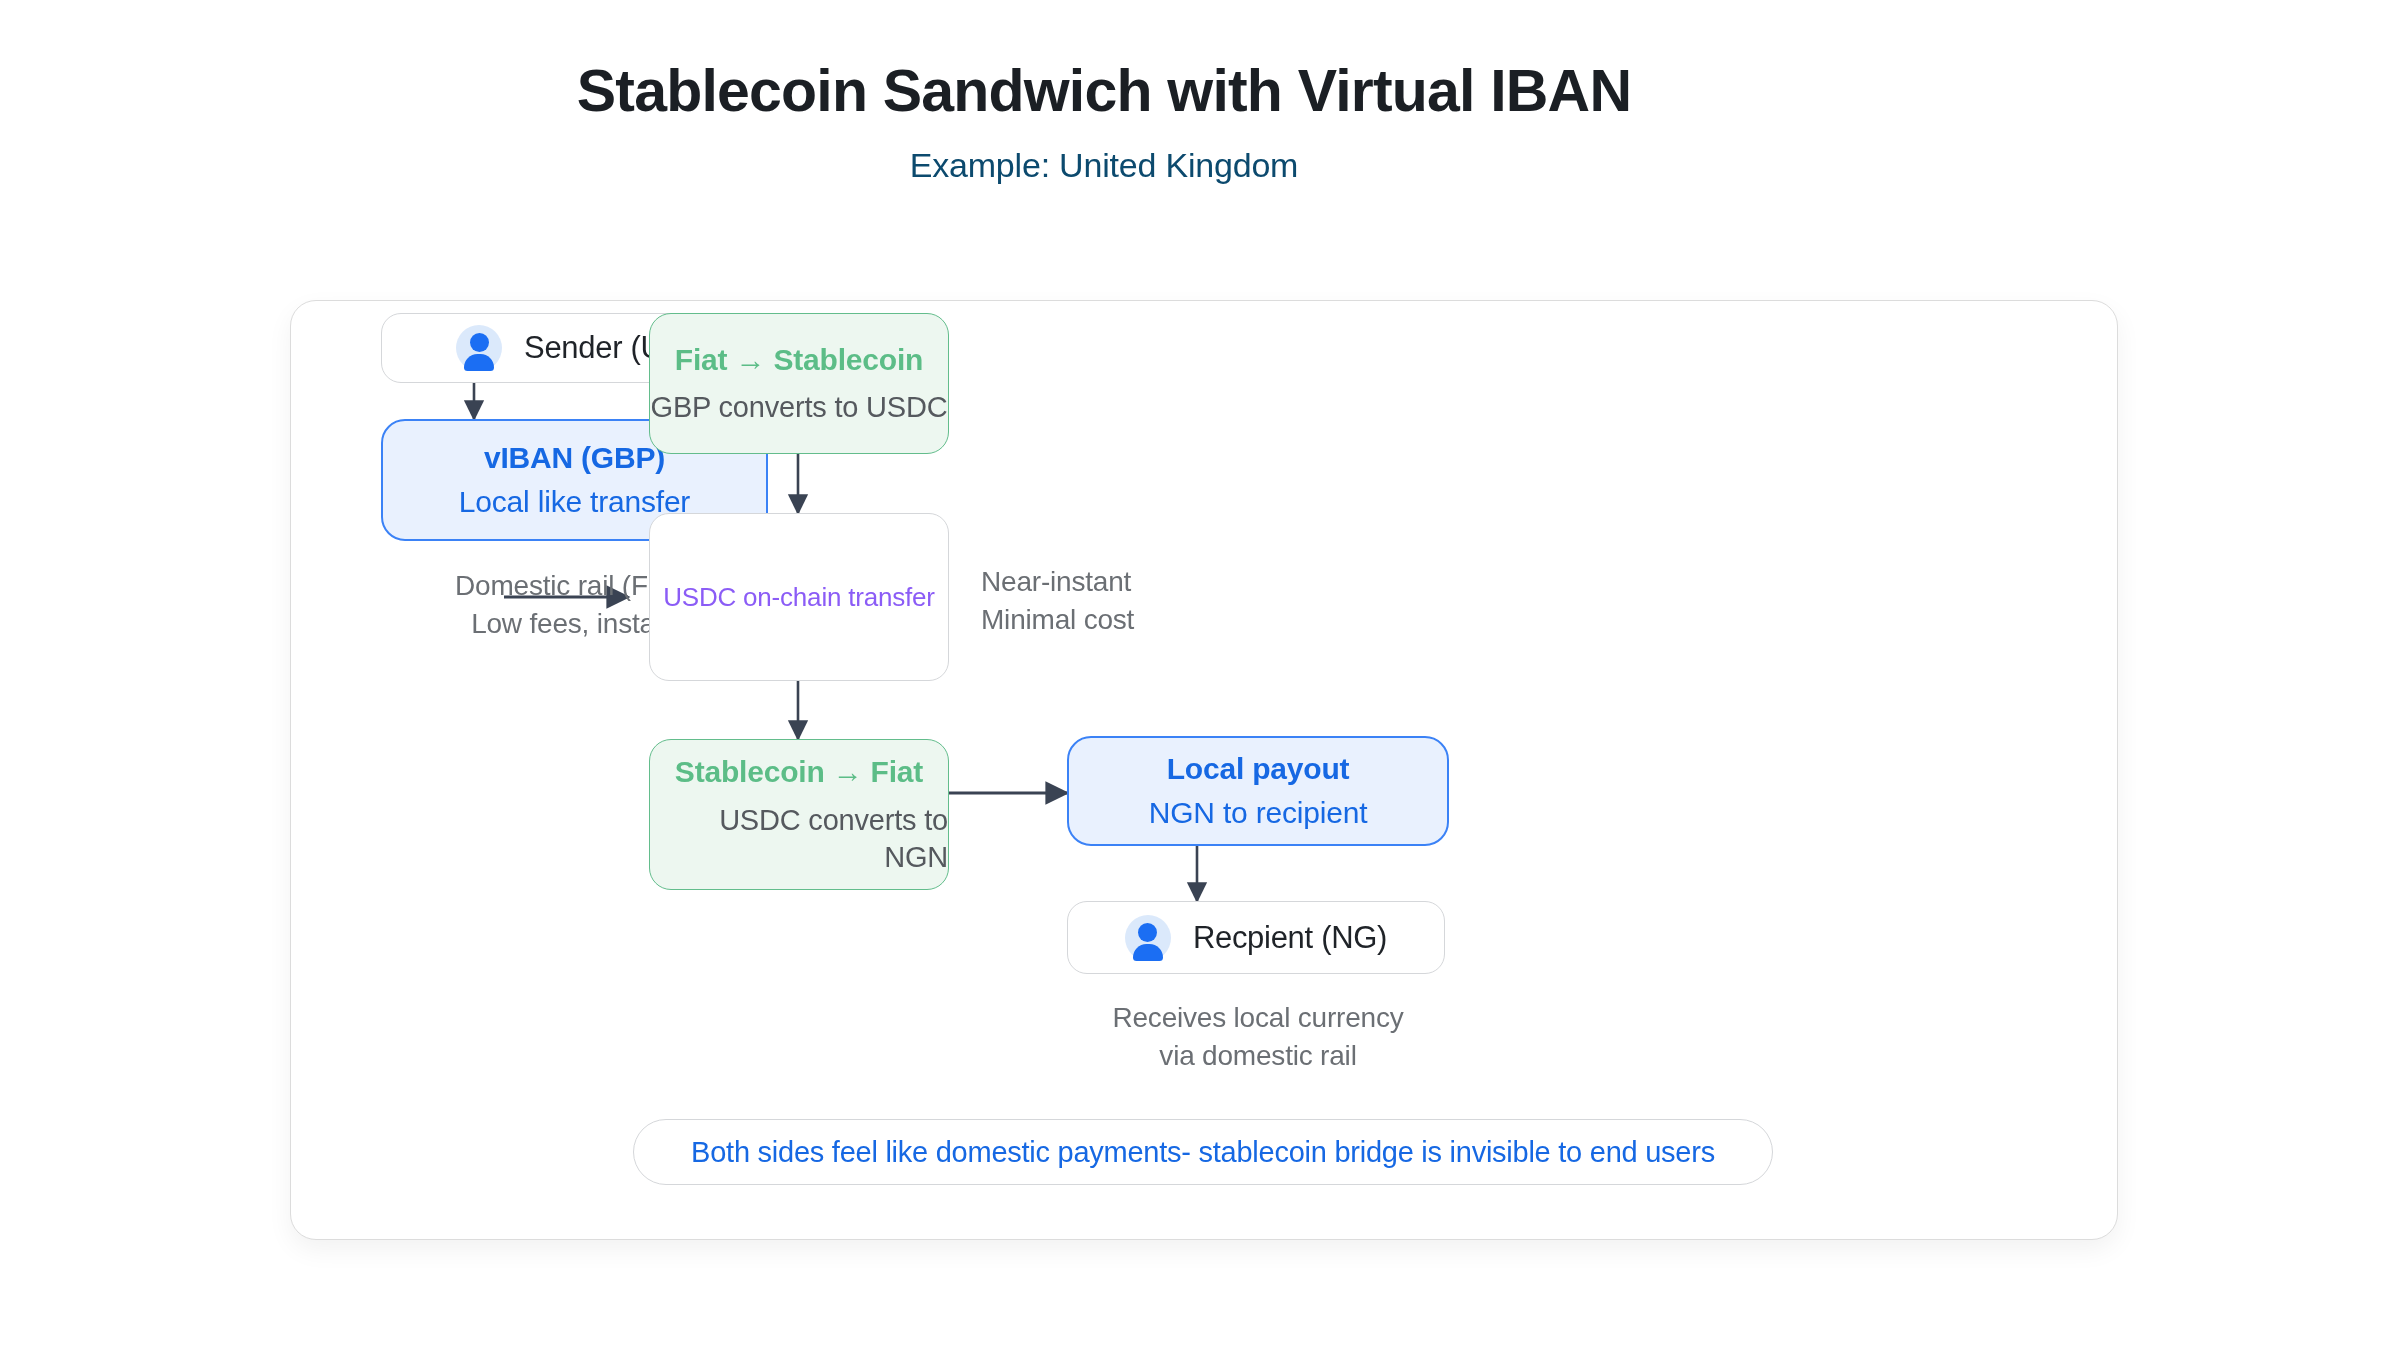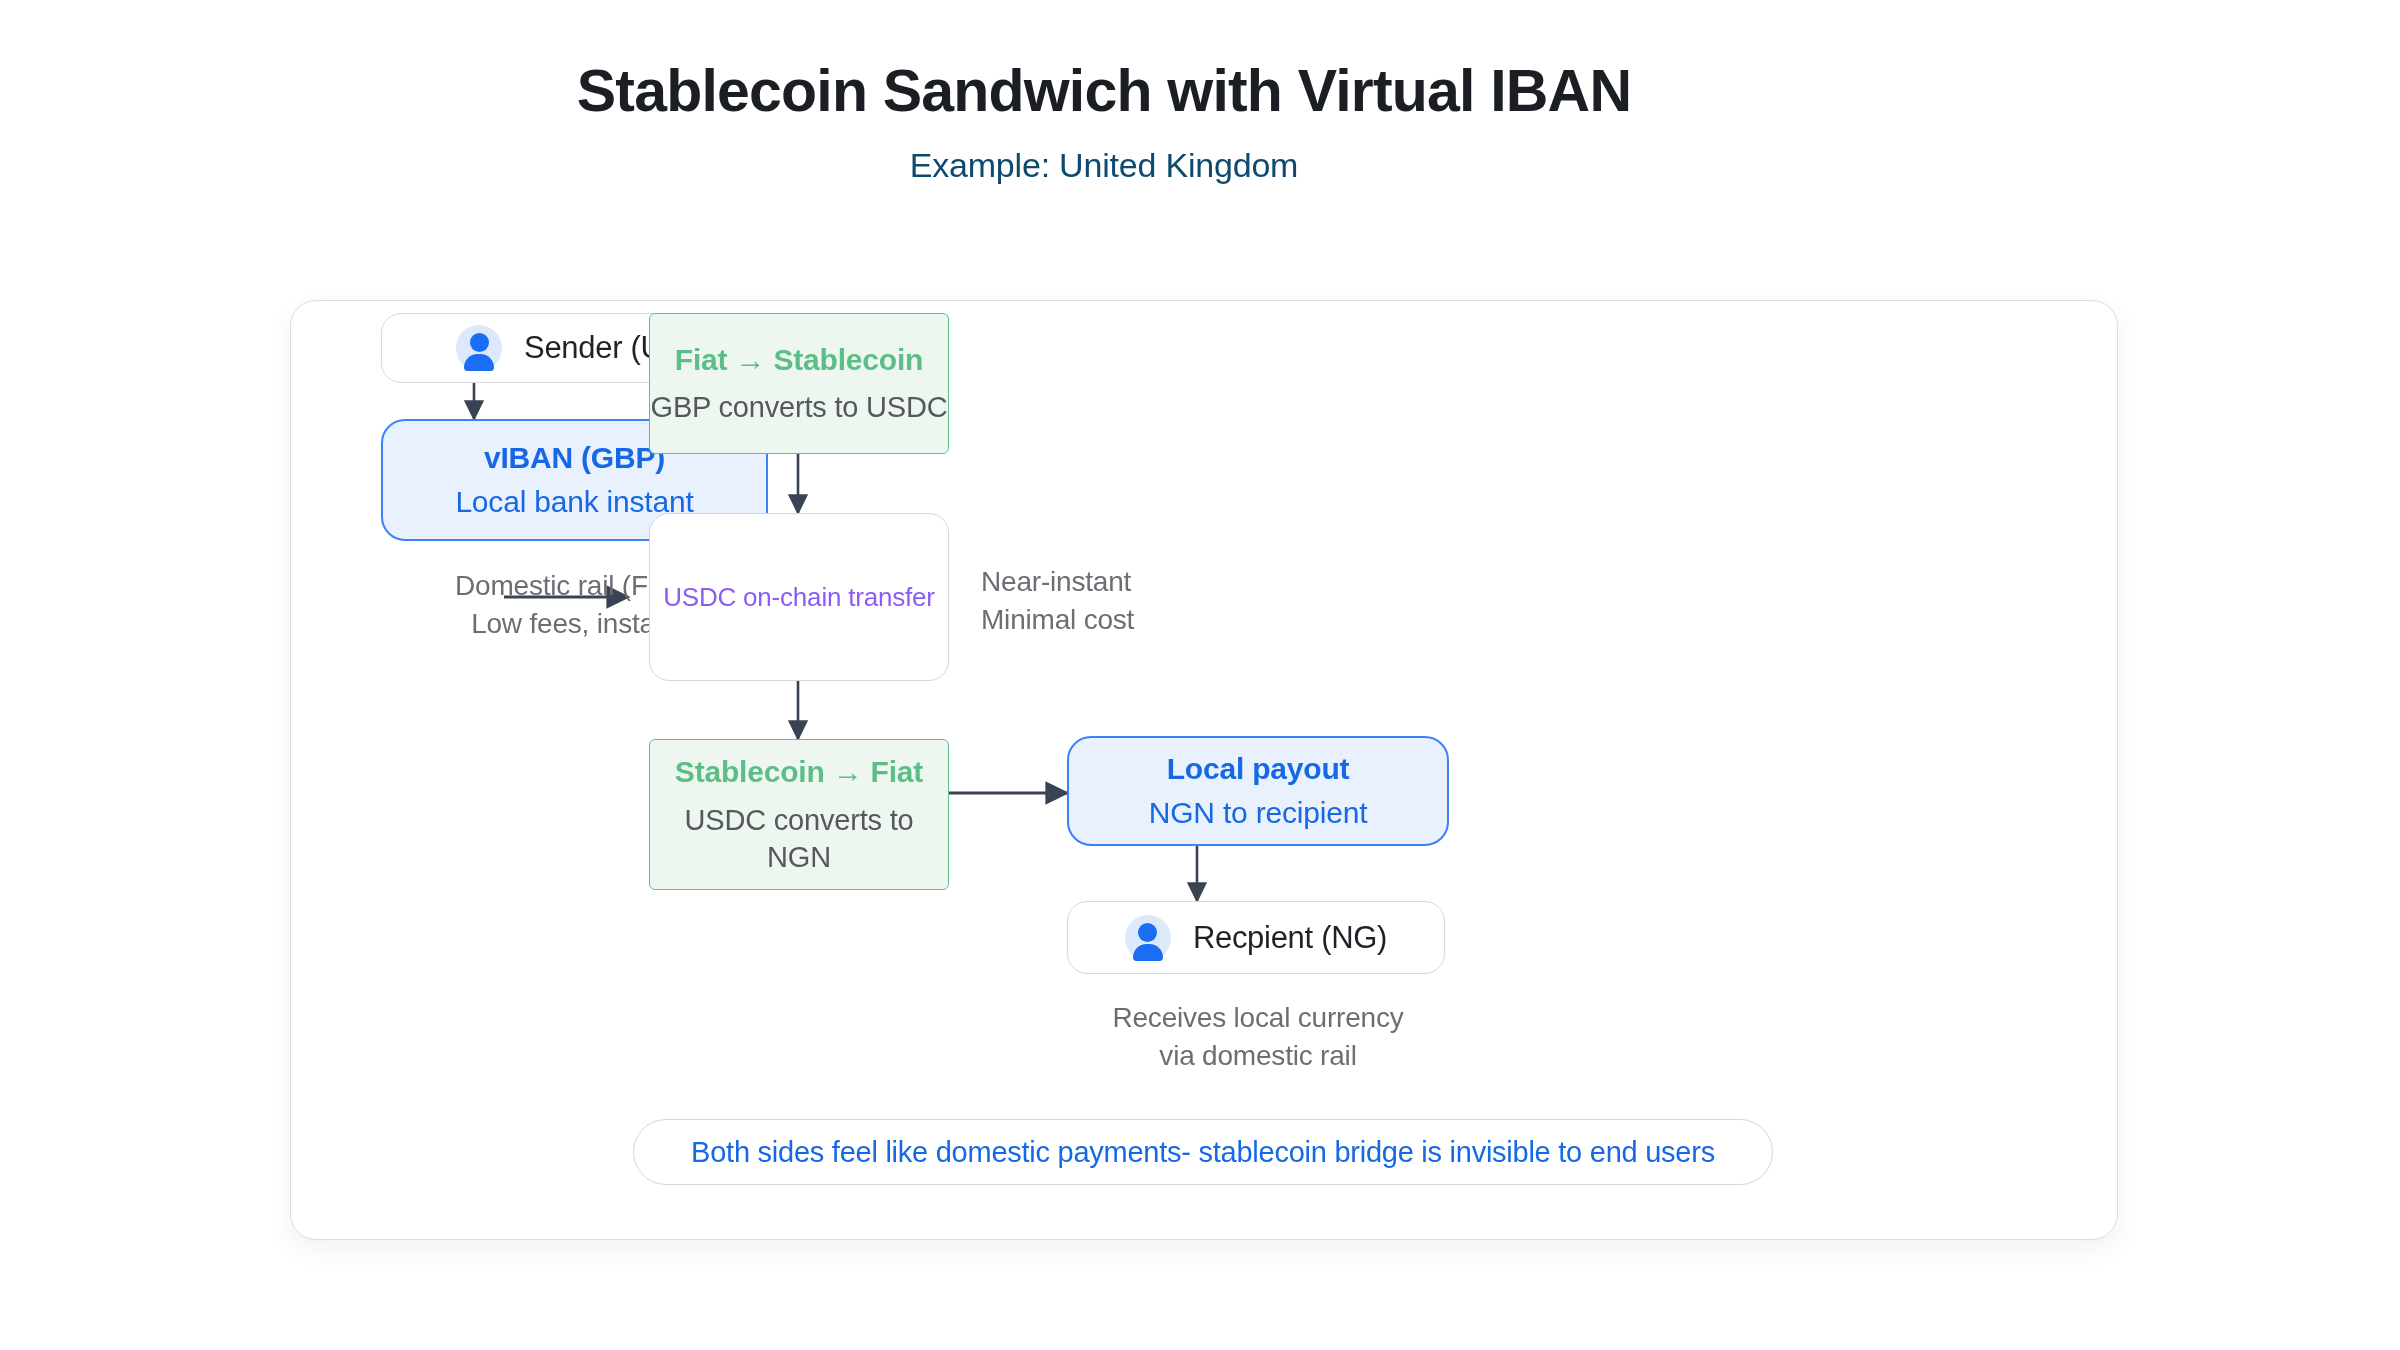--- a/index.html
+++ b/index.html
@@ -73,21 +73,22 @@
     border-radius: 20px;
   }
   .node-blue {
     background: #e9f1fe;
     border: 2px solid #3b82f6;
     border-radius: 24px;
   }
   .node-green {
     background: #edf7f0;
     border: 1.8px solid #63bd8c;
-    border-radius: 6px;
+    border-radius: 22px;
+    text-align: right;
   }
 
   .node-title-blue {
     font-size: 30px;
     font-weight: bold;
     color: #1668e3;
     line-height: 1.28;
     letter-spacing: -0.2px;
   }
   .node-sub-blue {
@@ -228,21 +229,21 @@
   <div class="node node-plain node-actor" style="left:90px; top:12px; width:387px; height:70px;">
     <span class="avatar">
       <span class="av-head"></span>
       <span class="av-body"></span>
     </span>
     <span class="actor-label">Sender (UK)</span>
   </div>
 
   <div class="node node-blue" style="left:90px; top:118px; width:387px; height:122px;">
     <span class="node-title-blue">vIBAN (GBP)</span>
-    <span class="node-sub-blue">Local bank instant</span>
+    <span class="node-sub-blue">Local like transfer</span>
   </div>
 
   <div class="caption caption-center" style="left:90px; top:266px; width:387px;">
     <div>Domestic rail (FPS)</div>
     <div>Low fees, instant</div>
   </div>
 
   <div class="node node-green" style="left:358px; top:12px; width:300px; height:141px;">
     <span class="node-title-green">Fiat → Stablecoin</span>
     <span class="node-sub-gray">GBP converts to USDC</span>

